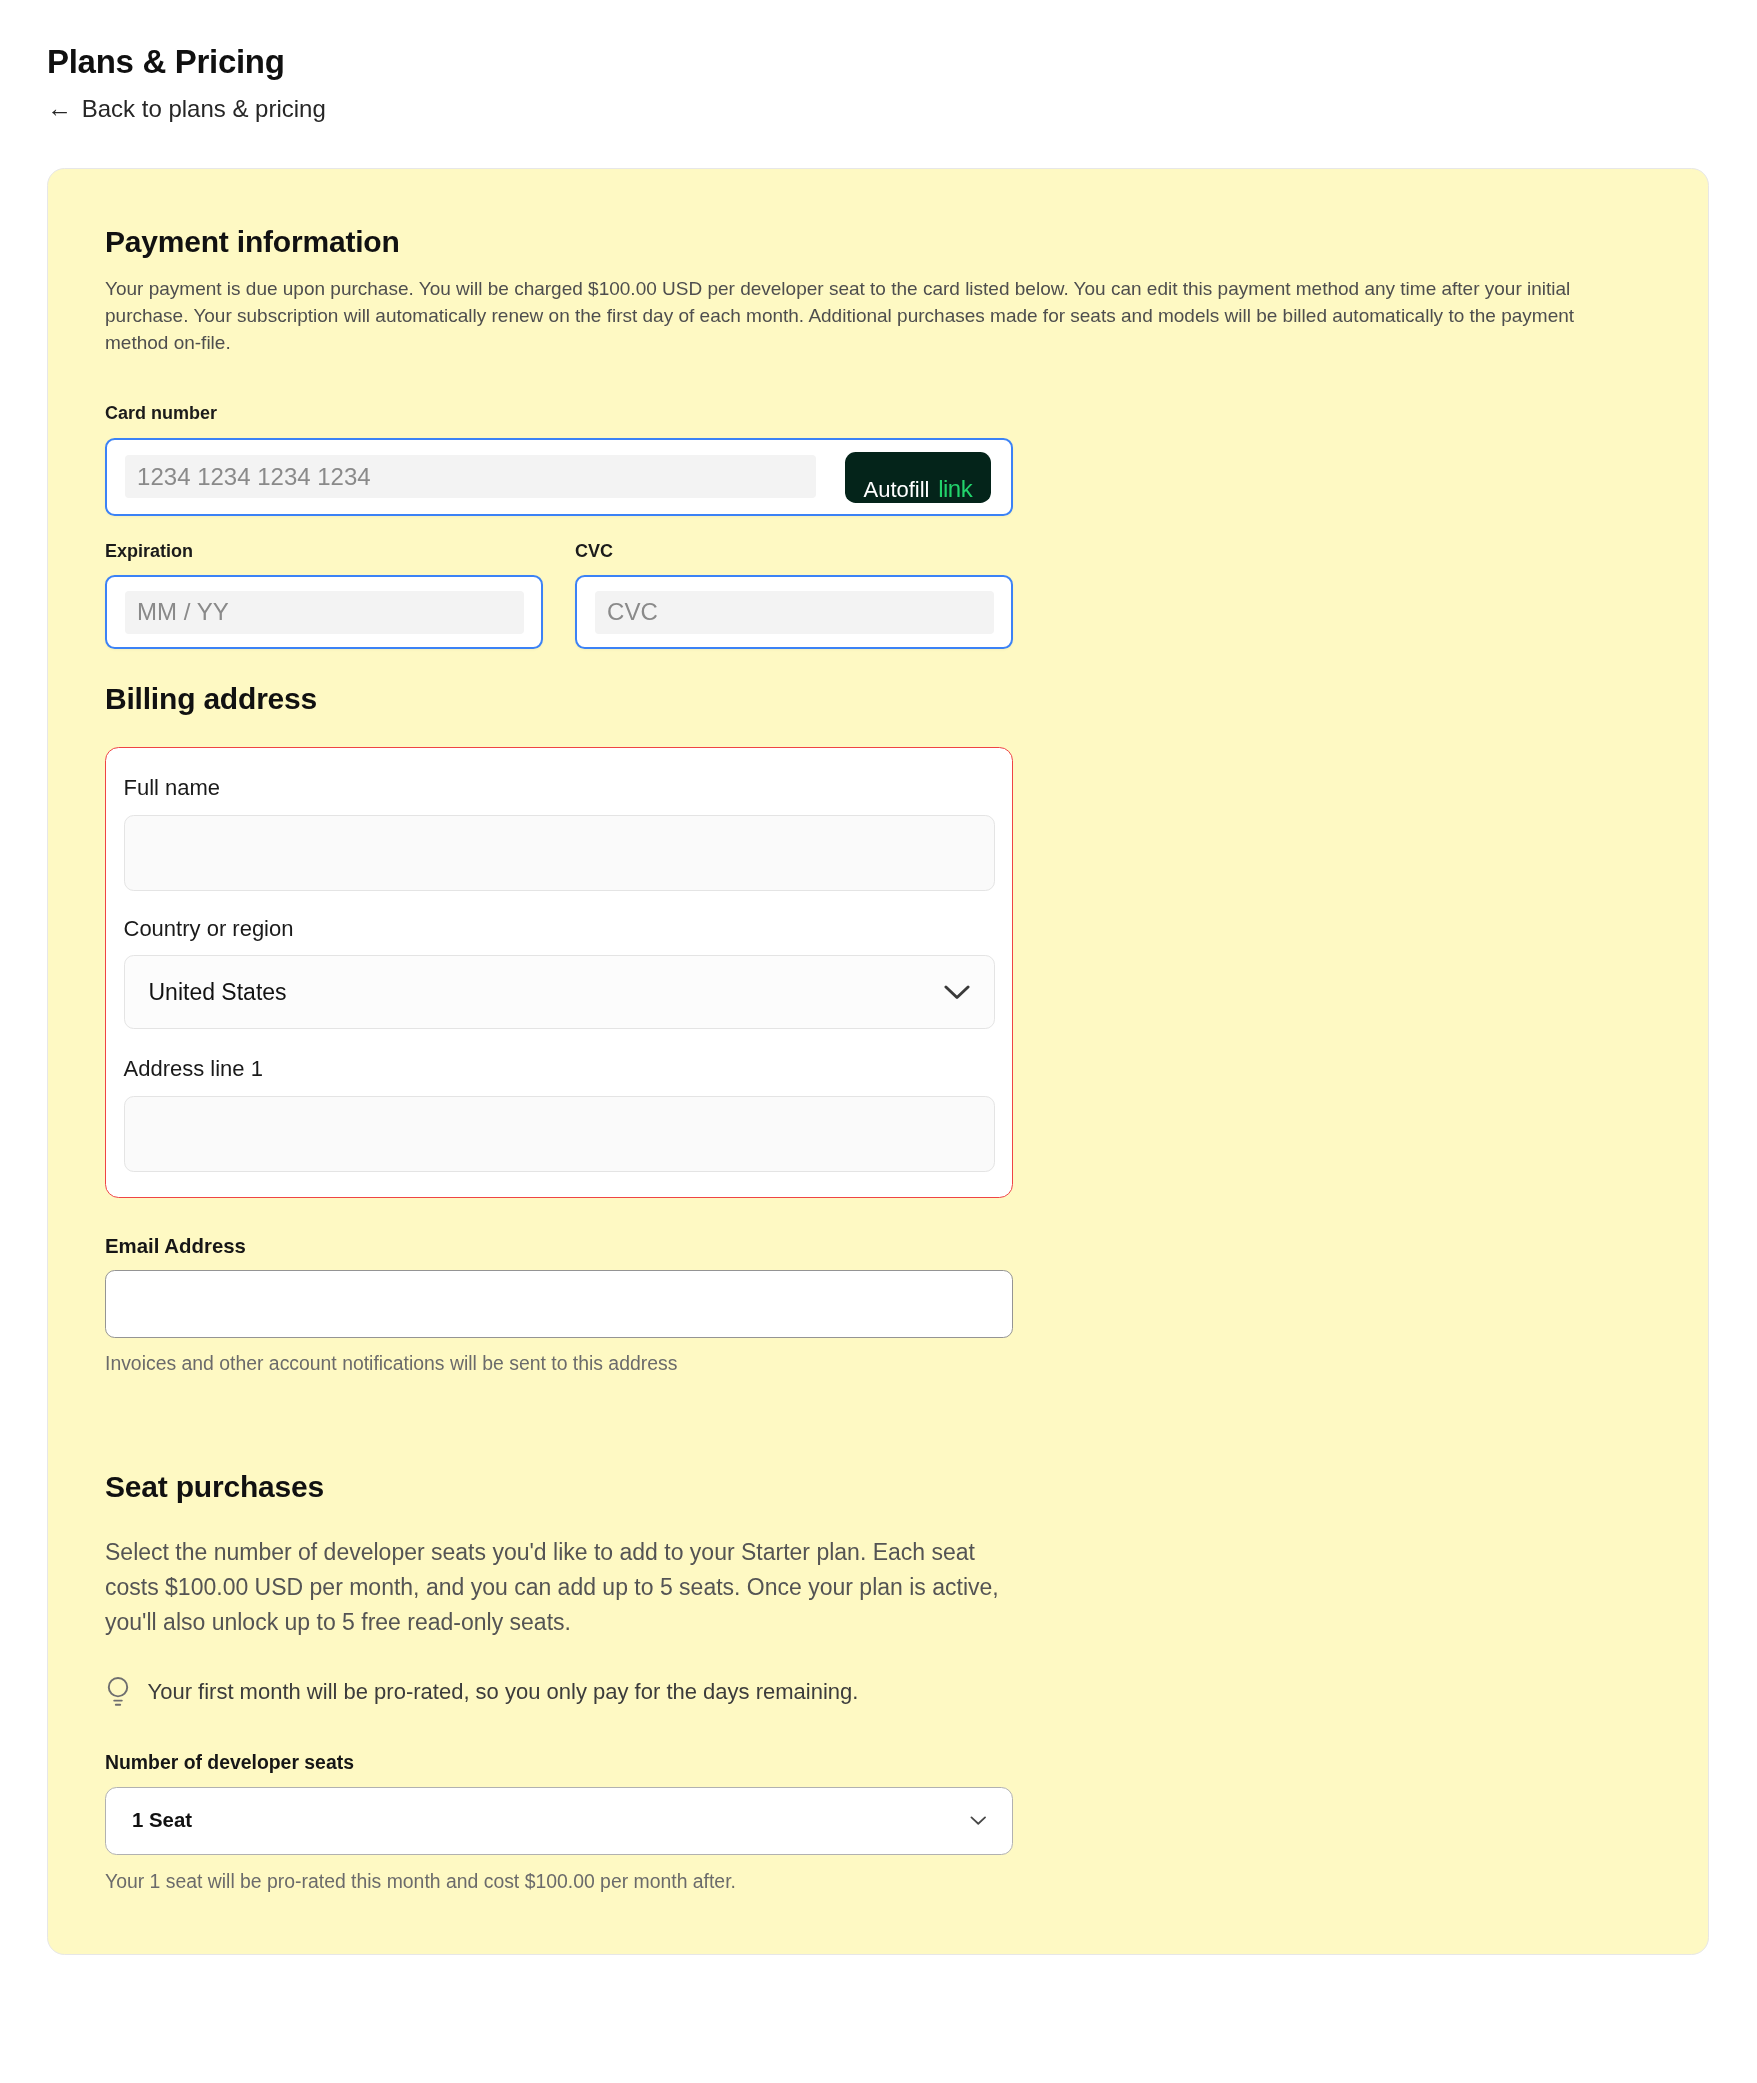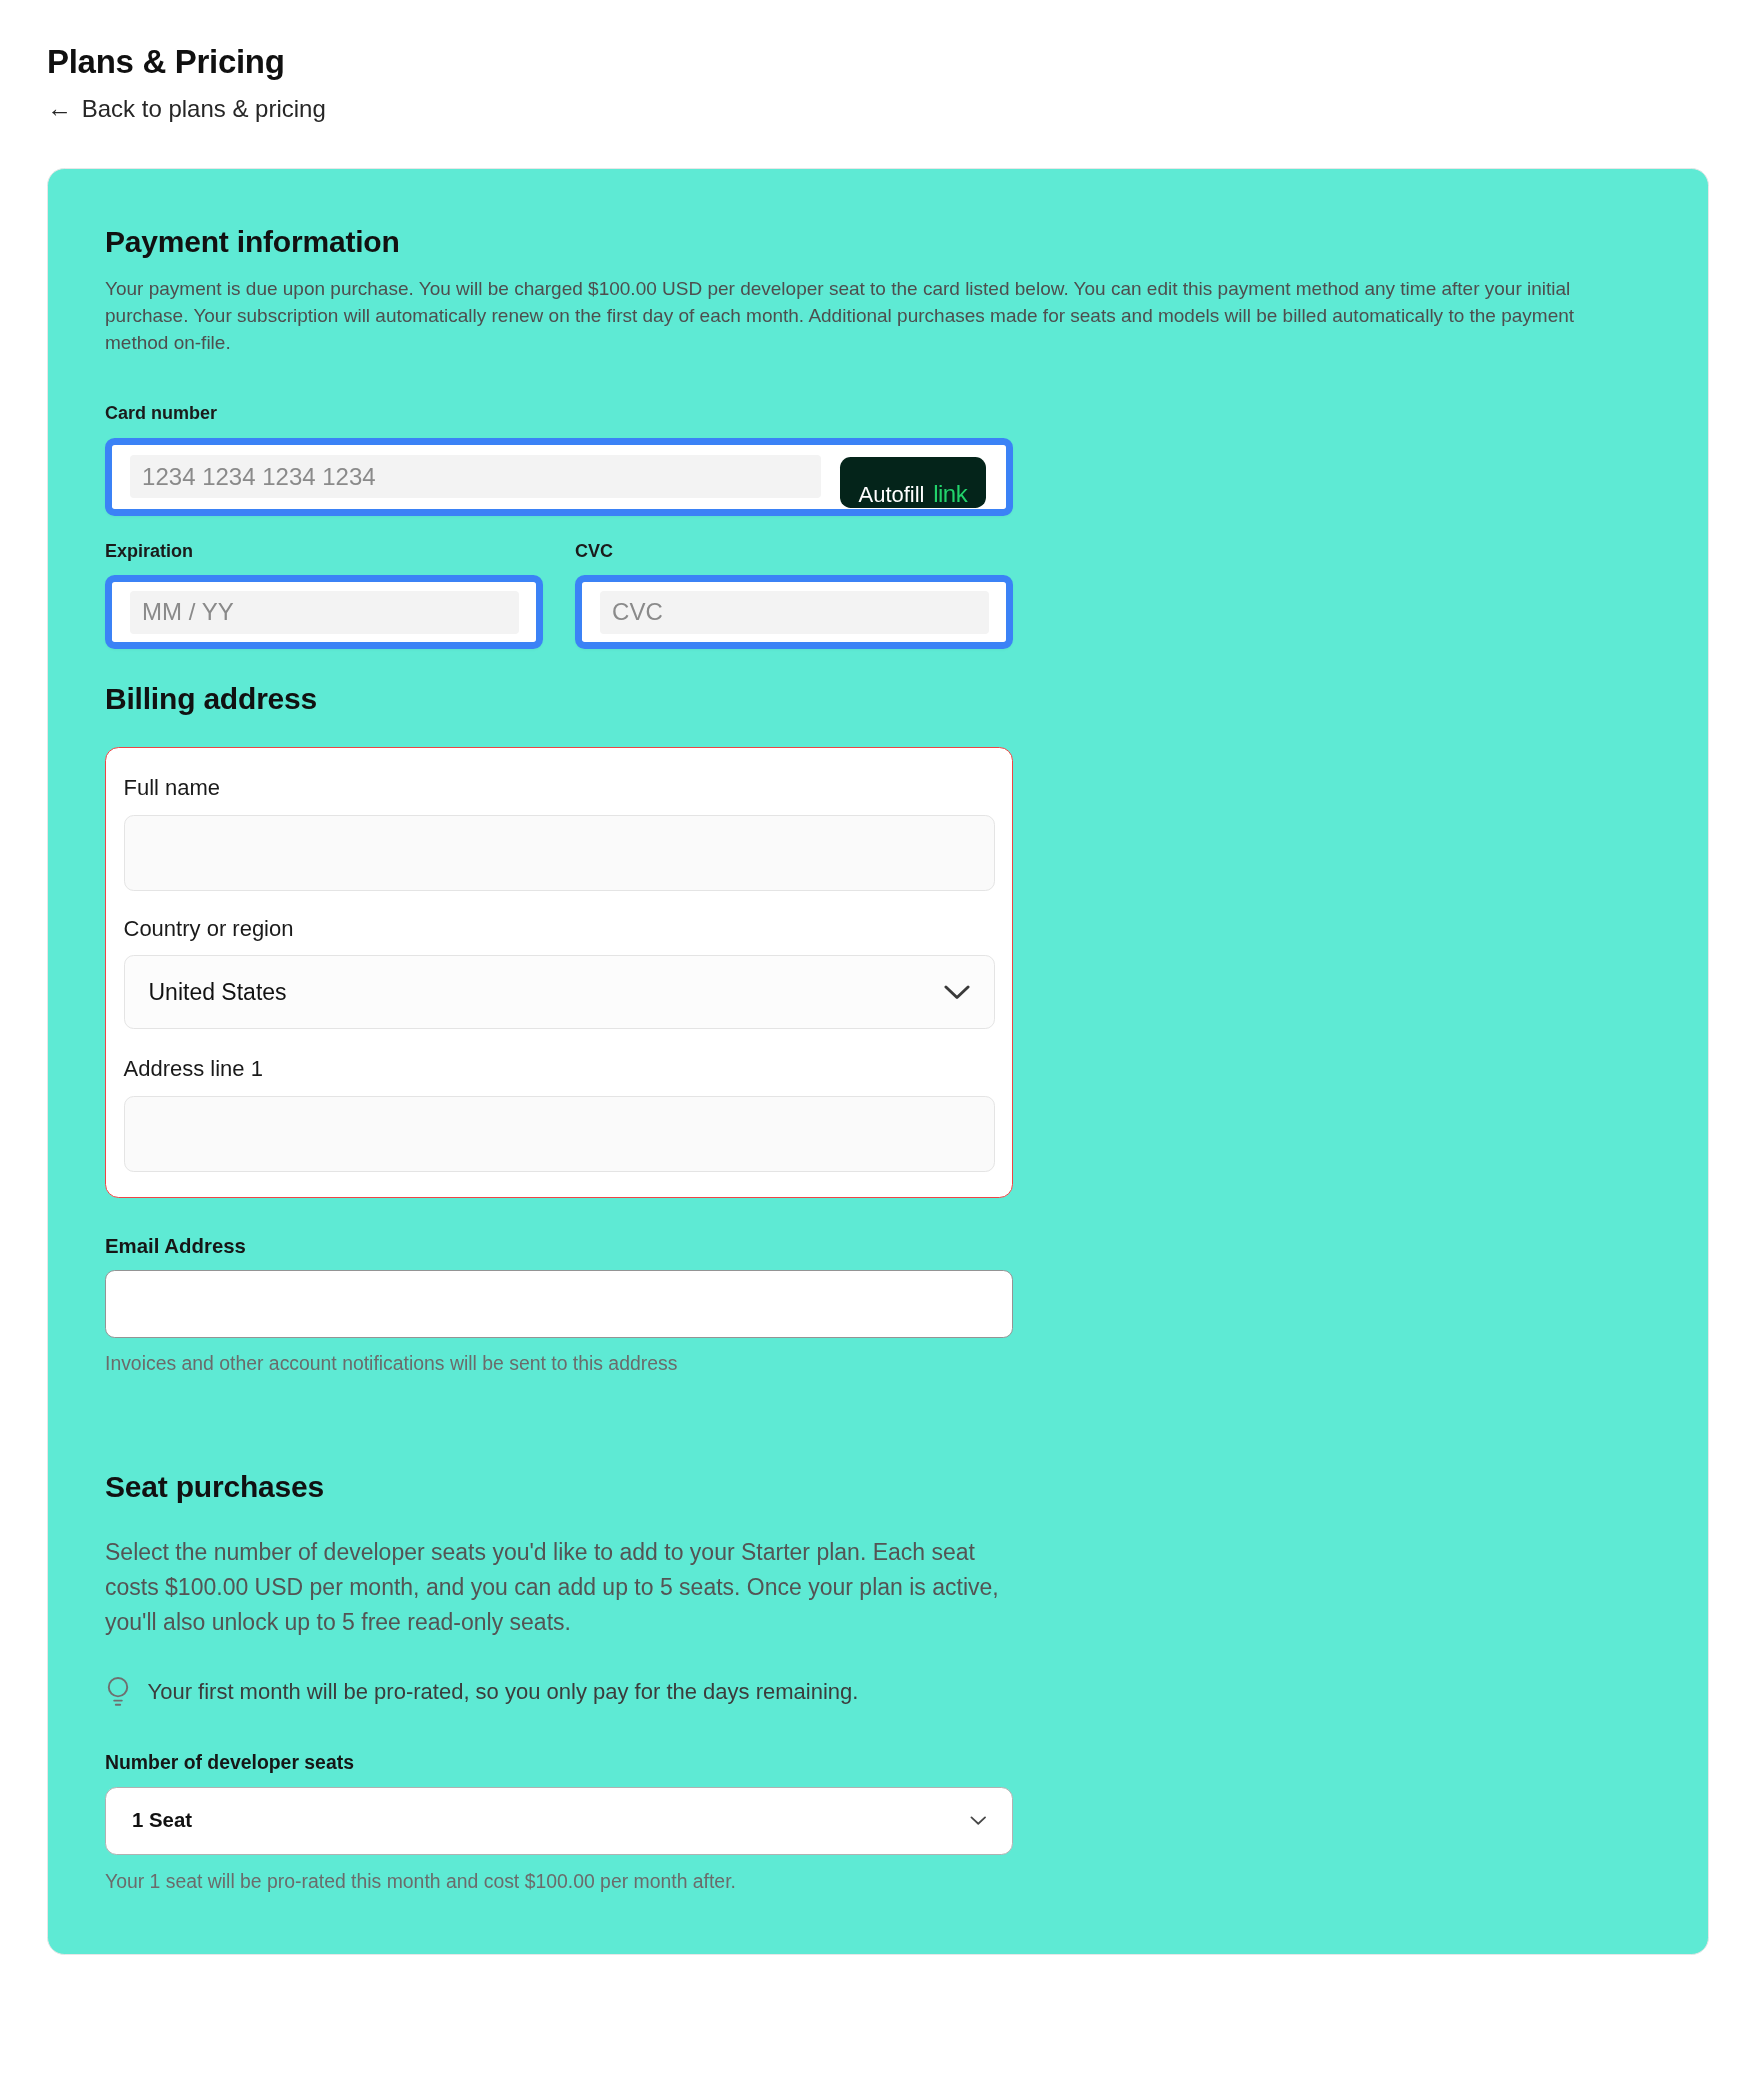--- a/index.html
+++ b/index.html
@@ -9,32 +9,32 @@
     -webkit-font-smoothing:antialiased;
   }
   .page { padding:43px 0 0 47px; }
 
   .page-title { font-size:33px; font-weight:700; letter-spacing:-0.3px; color:#101010; margin:0; }
   .back-link { display:flex; align-items:center; gap:9.7px; margin-top:13.6px; width:max-content;
     font-size:24px; color:#262626; cursor:pointer; text-decoration:none; }
   .back-arrow { font-size:25px; line-height:1; }
 
   .card { box-sizing:border-box; width:1662px; height:1787px; margin-top:45px;
-    background:#5eead4; border:1px solid #e7e7e7; border-radius:17.5px;
+    background:#fef9c3; border:1px solid #e7e7e7; border-radius:17.5px;
     padding:56px 35px 0 57px; overflow:hidden; }
 
   .section-heading { font-size:30px; font-weight:700; letter-spacing:-0.2px; color:#111; margin:0; }
 
   .pay-desc { margin:16.5px 0 0; width:1525px; font-size:19px; line-height:27px; color:#4e4e4e; }
 
   .field-label { display:block; font-size:18px; font-weight:600; color:#1b1b1b; margin:0 0 13.6px; }
   .card-number-label { margin-top:47px; }
 
   .stripe-input { box-sizing:border-box; position:relative; width:908px; height:78px;
-    background:#fff; border:7px solid #3b82f6; border-radius:9.7px;
+    background:#fff; border:2px solid #3b82f6; border-radius:9.7px;
     box-shadow:0 1px 2.9px rgba(0,0,0,.04);
     display:flex; align-items:center; padding:0 17.5px; cursor:text; }
   .stripe-sm { height:74px; width:auto; }
   .ph-strip { background:#f3f3f3; border-radius:3.9px; height:43px;
     display:flex; align-items:center; padding-left:12.6px; box-sizing:border-box; }
   .strip-card { width:691px; }
   .strip-fill { flex:1; }
   .ph { font-size:24px; color:#8a8a8a; }
 
   .autofill-btn { position:absolute; right:20.4px; top:12.6px; height:51px;

